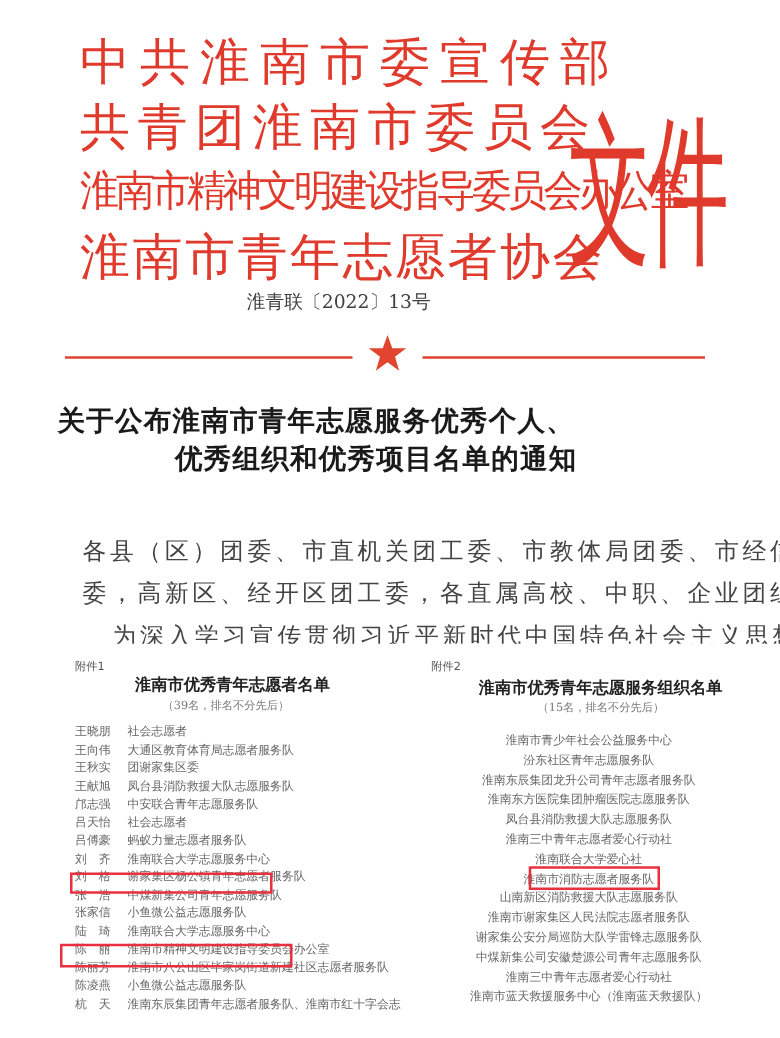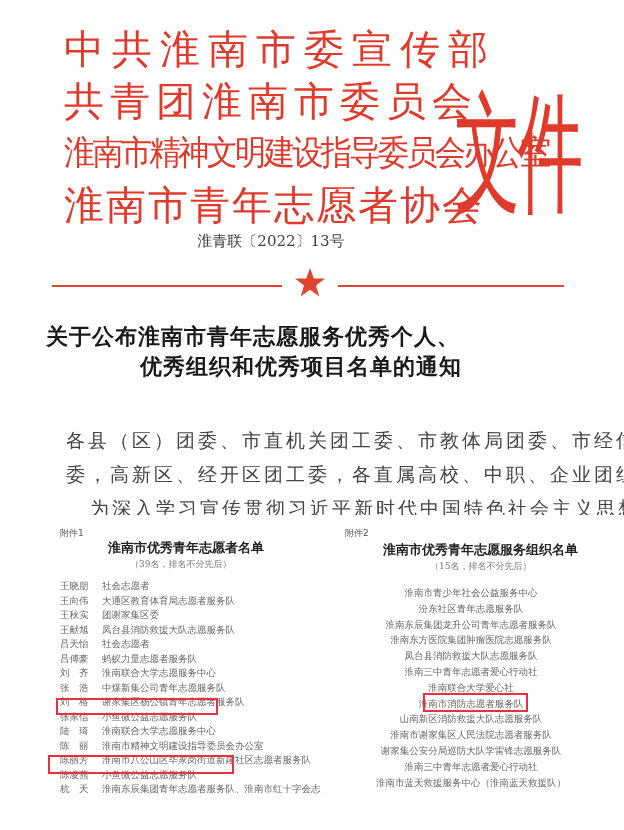--- a/index.html
+++ b/index.html
@@ -68,25 +68,26 @@
 
 <div class="abs att-label" style="left:60px; top:527px;">附件1</div>
 <div class="abs att-title" style="left:108px; top:539px;">淮南市优秀青年志愿者名单</div>
 <div class="abs att-sub" style="left:130px; top:558px;">（39名，排名不分先后）</div>
 
 <div class="abs left-list">
   <div class="row"><span class="n">王晓朋</span><span>社会志愿者</span></div>
   <div class="row"><span class="n">王向伟</span><span>大通区教育体育局志愿者服务队</span></div>
   <div class="row"><span class="n">王秋实</span><span>团谢家集区委</span></div>
   <div class="row"><span class="n">王献旭</span><span>凤台县消防救援大队志愿服务队</span></div>
+  <div class="row"><span class="n">邝志强</span><span>中安联合青年志愿服务队</span></div>
   <div class="row"><span class="n">吕天怡</span><span>社会志愿者</span></div>
   <div class="row"><span class="n">吕傅豪</span><span>蚂蚁力量志愿者服务队</span></div>
   <div class="row"><span class="n">刘　齐</span><span>淮南联合大学志愿服务中心</span></div>
+  <div class="row"><span class="n">刘　格</span><span>谢家集区杨公镇青年志愿者服务队</span></div>
   <div class="row"><span class="n">张　浩</span><span>中煤新集公司青年志愿服务队</span></div>
-  <div class="row"><span class="n">刘　格</span><span>谢家集区杨公镇青年志愿者服务队</span></div>
   <div class="row"><span class="n">张家信</span><span>小鱼微公益志愿服务队</span></div>
   <div class="row"><span class="n">陆　琦</span><span>淮南联合大学志愿服务中心</span></div>
   <div class="row"><span class="n">陈　丽</span><span>淮南市精神文明建设指导委员会办公室</span></div>
   <div class="row"><span class="n">陈丽芳</span><span>淮南市八公山区毕家岗街道新建社区志愿者服务队</span></div>
   <div class="row"><span class="n">陈凌燕</span><span>小鱼微公益志愿服务队</span></div>
   <div class="row"><span class="n">杭　天</span><span>淮南东辰集团青年志愿者服务队、淮南市红十字会志</span></div>
 </div>
 
 <div class="hl" style="left:56px; top:698px; width:158px; height:13px;"></div>
 <div class="hl" style="left:48px; top:755px; width:182px; height:15px;"></div>
@@ -100,17 +101,18 @@
   <div class="org-row">汾东社区青年志愿服务队</div>
   <div class="org-row">淮南东辰集团龙升公司青年志愿者服务队</div>
   <div class="org-row">淮南东方医院集团肿瘤医院志愿服务队</div>
   <div class="org-row">凤台县消防救援大队志愿服务队</div>
   <div class="org-row">淮南三中青年志愿者爱心行动社</div>
   <div class="org-row">淮南联合大学爱心社</div>
   <div class="org-row">淮南市消防志愿者服务队</div>
   <div class="org-row">山南新区消防救援大队志愿服务队</div>
   <div class="org-row">淮南市谢家集区人民法院志愿者服务队</div>
   <div class="org-row">谢家集公安分局巡防大队学雷锋志愿服务队</div>
+  <div class="org-row">中煤新集公司安徽楚源公司青年志愿服务队</div>
   <div class="org-row">淮南三中青年志愿者爱心行动社</div>
   <div class="org-row">淮南市蓝天救援服务中心（淮南蓝天救援队）</div>
 </div>
 
 <div class="hl" style="left:423px; top:693px; width:101px; height:15px;"></div>
 
 </body></html>

